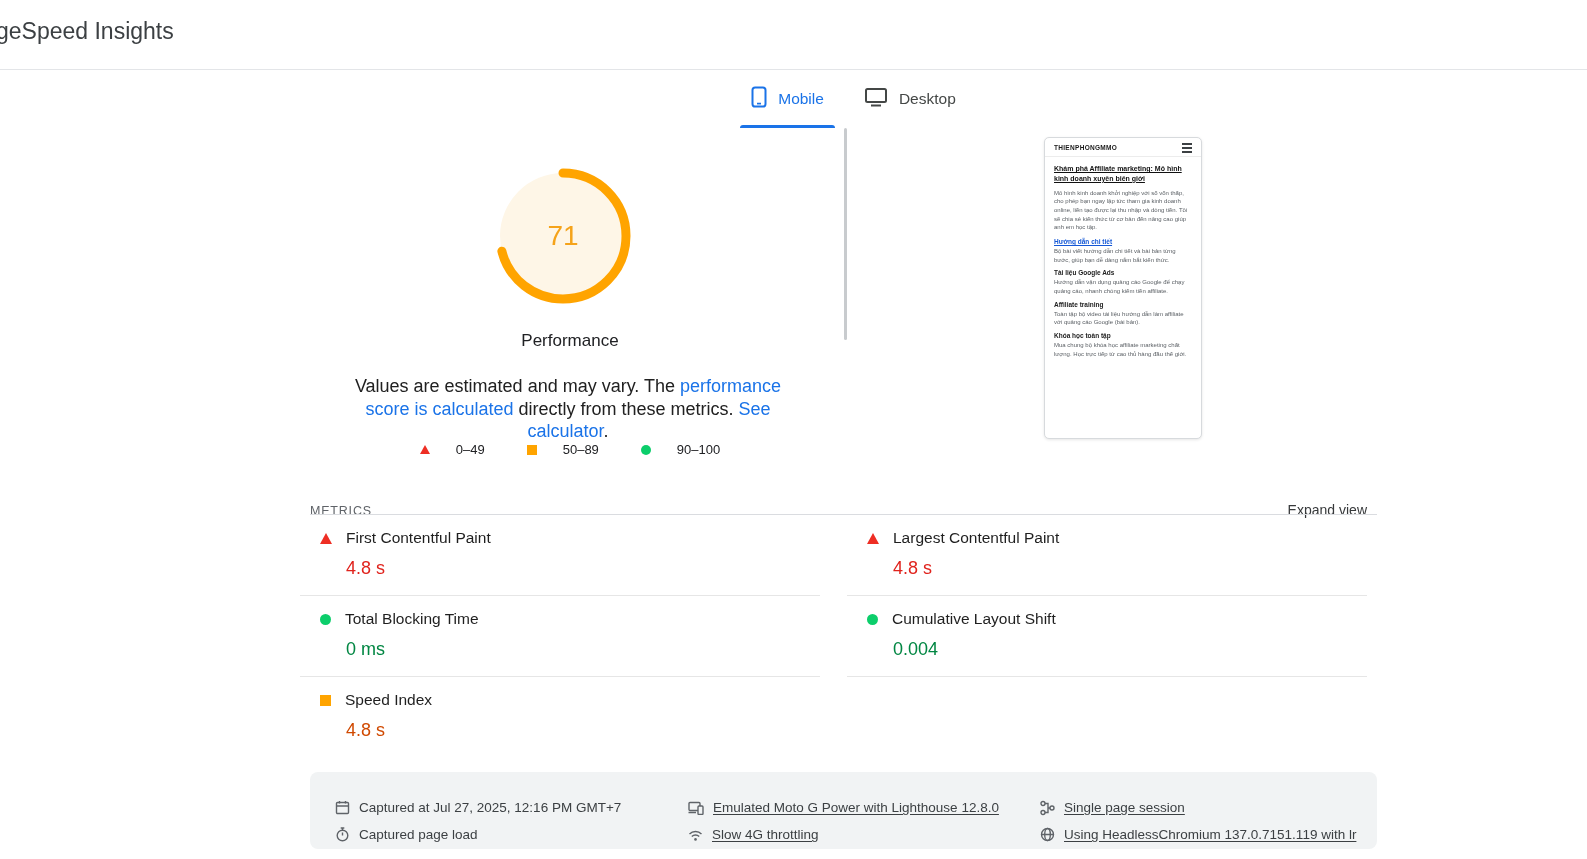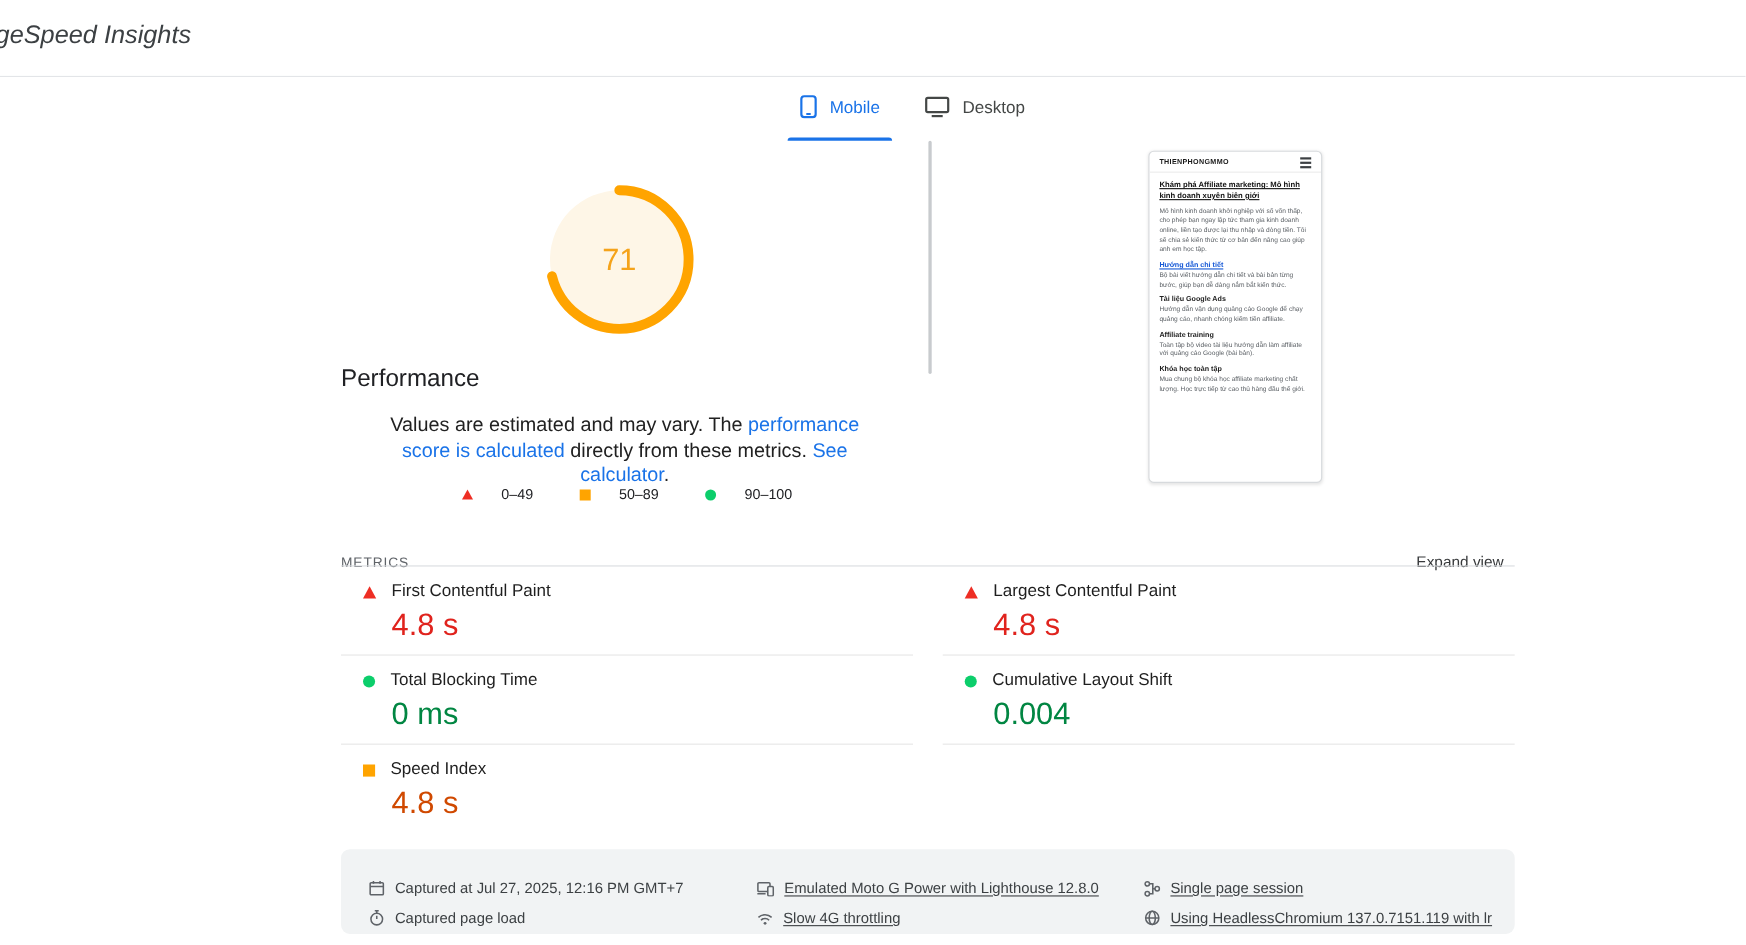--- a/index.html
+++ b/index.html
@@ -5,37 +5,37 @@
   * { margin:0; padding:0; box-sizing:border-box; }
   html,body { background:#fff; }
   body {
     width:1587px; height:859px; overflow:hidden;
     font-family:"Liberation Sans", sans-serif;
     color:#202124;
   }
   .page { position:relative; width:1587px; height:859px; background:#fff; }
 
   
-  .topbar { position:absolute; top:0; left:0; width:1587px; height:70px; background:#fff; border-bottom:1px solid #e3e5e8;font-style:italic; }
+  .topbar { position:absolute; top:0; left:0; width:1587px; height:70px; background:#fff; border-bottom:1px solid #e3e5e8; }
   .app-title { position:absolute; left:-4px; top:18px; font-size:23px; color:#3c4043; white-space:nowrap; }
 
   
-  .tabs { position:absolute; top:70px; left:296px; width:1067px; height:58px; display:flex; justify-content:center; gap:10px; }
+  .tabs { position:absolute; top:70px; left:320px; width:1067px; height:58px; display:flex; justify-content:center; gap:10px; }
   .tab { position:relative; display:flex; align-items:center; gap:11px; padding:0 15px; font-size:15.5px; font-weight:500; cursor:pointer; }
   .tab.active { color:var(--blue); }
   .tab.inactive { color:#444746; }
   .tab-underline { position:absolute; bottom:0; left:4px; right:4px; height:3px; background:var(--blue); border-radius:3px 3px 0 0; }
 
   
   .gauge { position:absolute; left:493px; top:166px; width:140px; height:140px; }
   .gauge-bg { fill:var(--gauge_fill); }
   .gauge-arc { fill:none; stroke:var(--orange); stroke-width:9; stroke-linecap:round; }
   .gauge-score { position:absolute; inset:0; display:flex; align-items:center; justify-content:center; font-size:28px; font-weight:500; color:var(--orange_deep); }
 
-  .cat-title { position:absolute; left:310px; top:331px; width:520px; font-size:22px; color:#202124; }
+  .cat-title { position:absolute; left:310px; top:331px; width:520px; text-align:center; font-size:17px; color:#202124; }
 
   .disclaimer { position:absolute; left:332px; top:375px; width:472px; text-align:center; font-size:18px; line-height:22.5px; color:#212121; }
   .disclaimer a { color:var(--blue); text-decoration:none; cursor:pointer; }
 
   .legend { position:absolute; left:310px; top:442px; width:520px; display:flex; justify-content:center; gap:42px; align-items:center; font-size:13px; color:#202124; }
   .legend-item { display:flex; align-items:center; gap:26px; }
 
   .shape-triangle { width:0; height:0; border-left:6px solid transparent; border-right:6px solid transparent; border-bottom:11px solid var(--red_icon); }
   .shape-square { width:11px; height:11px; background:var(--orange); }
   .shape-circle { width:11px; height:11px; border-radius:50%; background:var(--green); }
@@ -58,26 +58,26 @@
   .thumb-h { font-size:6.5px; font-weight:bold; margin:5px 0 2px 0; color:#222; }
   .thumb-h.link { color:#1558d6; text-decoration:underline; }
   .thumb-sec-para { font-size:6px; line-height:1.45; color:#5a5f64; }
 
   
   .metrics-head { position:absolute; left:310px; top:486px; width:1067px; display:flex; justify-content:space-between; align-items:flex-end; }
   .metrics-title { font-size:12.5px; letter-spacing:.8px; color:#5f6368; font-weight:500; }
   .expand-view { font-size:14px; color:#37393b; padding-right:10px; cursor:pointer;margin-top:16px; }
   .metrics-divider { position:absolute; left:310px; top:514px; width:1067px; height:1px; background:#dadce0; }
 
-  .metrics-grid { position:absolute; left:310px; top:515px; width:1067px; display:grid; grid-template-columns:1fr 1fr; column-gap:27px; }
+  .metrics-grid { position:absolute; left:300px; top:515px; width:1067px; display:grid; grid-template-columns:1fr 1fr; column-gap:27px; }
   .metric-cell { padding:14px 0 12px 20px; border-bottom:1px solid #e6e6e6; }
   .metric-cell.no-border { border-bottom:none; }
   .metric-name-row { display:flex; align-items:center; gap:14px; }
   .metric-name { font-size:15.5px; color:#1f1f1f; }
-  .metric-value { font-size:28px; margin:6px 0 0 26px; line-height:30px; }
+  .metric-value { font-size:18px; margin:6px 0 0 26px; line-height:30px; }
   .metric-value.fail { color:var(--red_text); }
   .metric-value.average { color:var(--orange_text); }
   .metric-value.pass { color:var(--green_text); }
 
   
   .env-bar { position:absolute; left:310px; top:772px; width:1067px; height:77px; background:#f1f3f4; border-radius:8px;
              display:grid; grid-template-columns:353px 352px 1fr; grid-auto-rows:27px; padding:22px 12px 0 25px; overflow:hidden; }
   .env-item { display:flex; align-items:center; gap:9px; font-size:13.5px; color:#3c4043; white-space:nowrap; overflow:hidden; }
   .env-item svg { flex:none; }
   .env-item .u { text-decoration:underline; text-underline-offset:2px; }

